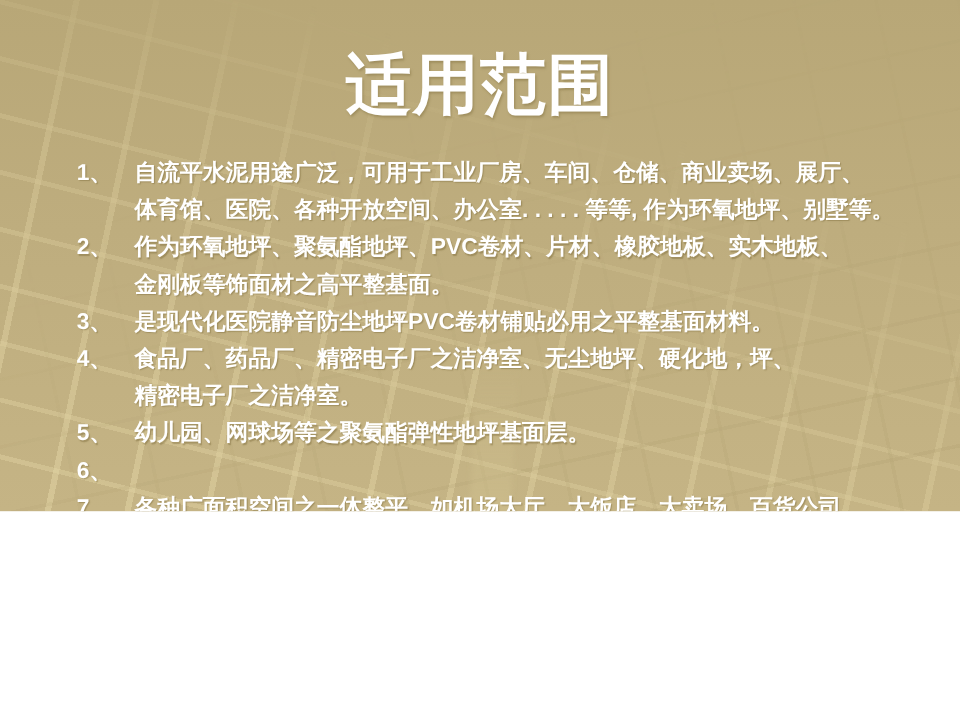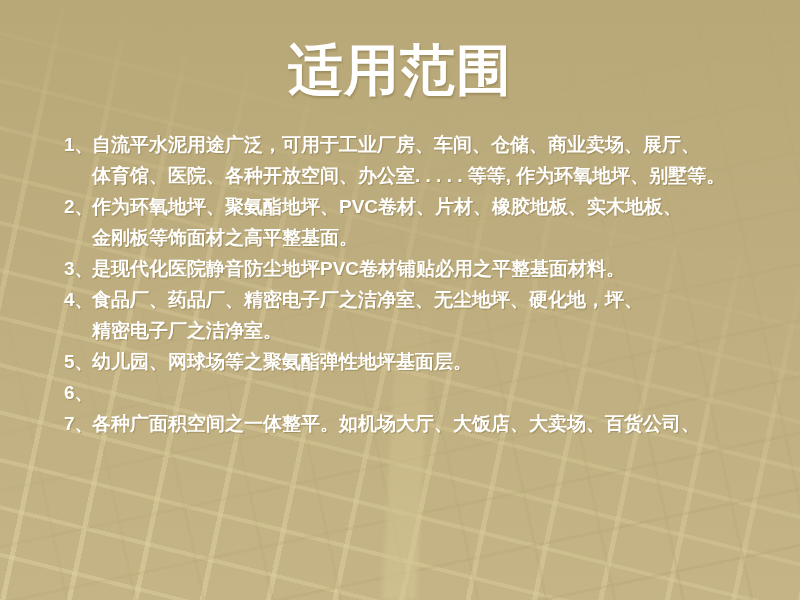--- a/index.html
+++ b/index.html
@@ -9,21 +9,21 @@
     --facade-line: #ddcf9f;
     --text: #ffffff;
   }
   * { margin: 0; padding: 0; box-sizing: border-box; }
   html, body { width: 800px; height: 600px; overflow: hidden; }
   body { font-family: "Liberation Sans", "DejaVu Sans", sans-serif; }
 
   .slide {
     position: relative;
     width: 800px;
-    height: 600px;
+    height: 426px;
     background: linear-gradient(180deg,
       var(--background-top) 0%,
       var(--background-mid) 45%,
       var(--background-bottom) 100%);
     overflow: hidden;
   }
 
   
   .facade-left {
     position: absolute;
@@ -102,21 +102,21 @@
     text-shadow: 1px 1px 1px rgba(110, 92, 42, 0.4);
   }
 
   .item { display: flex; align-items: flex-start; }
   .item-number {
     flex: 0 0 28px;
     width: 28px;
     line-height: 31px;
     white-space: nowrap;
   }
-  .item-lines { flex: 1 1 auto; min-width: 0; }
+  .item-lines { flex: 1 1 auto; min-width: 0; margin-left: 20px; }
   .item-line { line-height: 31px; white-space: nowrap; }
 </style>
 </head>
 <body>
 
 <div class="slide">
   <div class="facade-left"></div>
   <div class="facade-right"></div>
   <div class="facade-column"></div>
 

